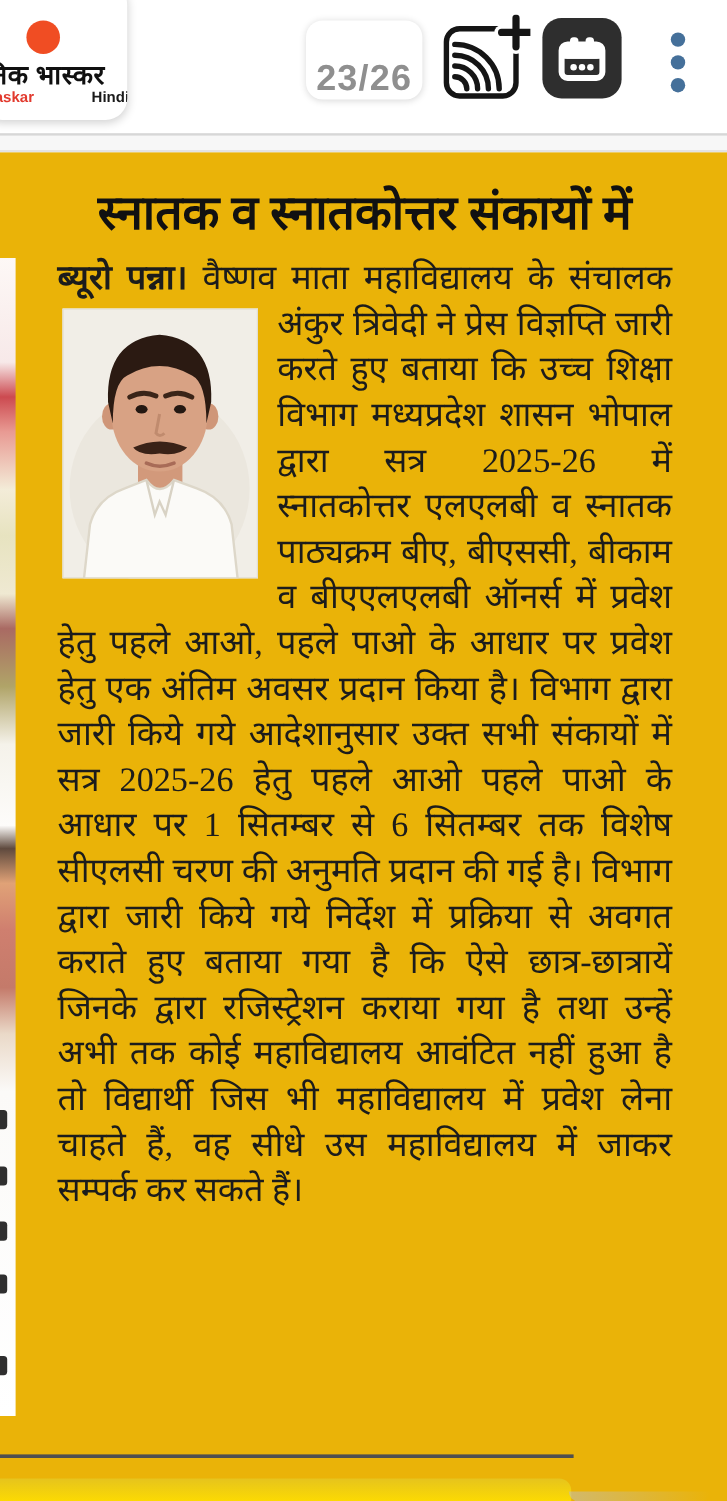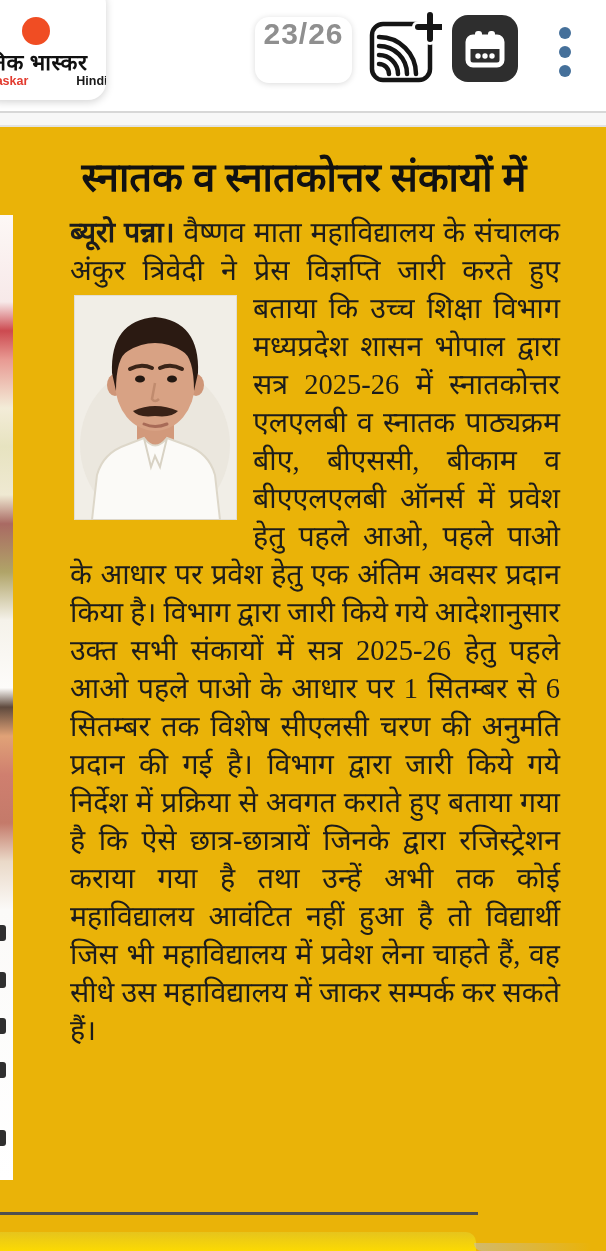--- a/index.html
+++ b/index.html
@@ -21,21 +21,21 @@
     position:absolute; left:4px; top:60px; width:118px; font-weight:bold; font-size:22px;
     color:#101010; white-space:nowrap; font-family:"Liberation Serif", serif; letter-spacing:.5px;
   }
   .logo-domain { position:absolute; left:4px; top:88px; font-size:12.5px; font-weight:bold; white-space:nowrap; }
   .logo-domain .red { color:#e23a2e; }
   .logo-domain .dark { color:#1a1a1a;padding-left:48px; }
 
   .page-indicator {
     position:absolute; left:255px; top:17px; width:97px; height:66px;
     background:#ffffff; border-radius:14px; box-shadow:0 1px 6px rgba(0,0,0,.15);
-    display:flex; align-items:flex-start; justify-content:center;
+    display:flex; align-items:flex-end; justify-content:center;
     font-size:30px; font-weight:700; color:#8f8f8f; letter-spacing:1px;
   }
 
   .icon-btn { position:absolute; border:0; background:transparent; padding:0; cursor:pointer; }
   .epaper-btn { left:364px; top:12px; width:78px; height:74px; }
   .calendar-btn {
     left:452px; top:15px; width:66px; height:67px; background:#2e2e2e; border-radius:16px;
     display:flex; align-items:center; justify-content:center;
   }
   .kebab-btn { left:556px; top:27px; width:18px; height:50px; display:flex; flex-direction:column; align-items:center; justify-content:space-between; }
@@ -61,21 +61,21 @@
   .edge-mark { position:absolute; left:0; width:6px; height:16px; background:#2f2f2f; border-radius:0 3px 3px 0; }
 
   .headline {
     margin:24px 46px 0 48px; text-align:center;
     font-family:"Liberation Serif", serif; font-weight:bold;
     font-size:40px; line-height:53px; color:#111111;
   }
   .headline span { display:block; }
 
   .body-text {
-    margin:10px 46px 0 70px; text-align:justify;
+    margin:10px 46px 0 48px; text-align:justify;
     font-family:"Liberation Serif", serif;
     font-size:28.5px; line-height:38px; color:#1c1c1c;
   }
   .byline { font-weight:bold; }
 
   .photo {
     float:left; width:163px; height:225px; margin:5px 16px 4px 4px;
     background:#f1eee7; overflow:hidden;
   }
 

